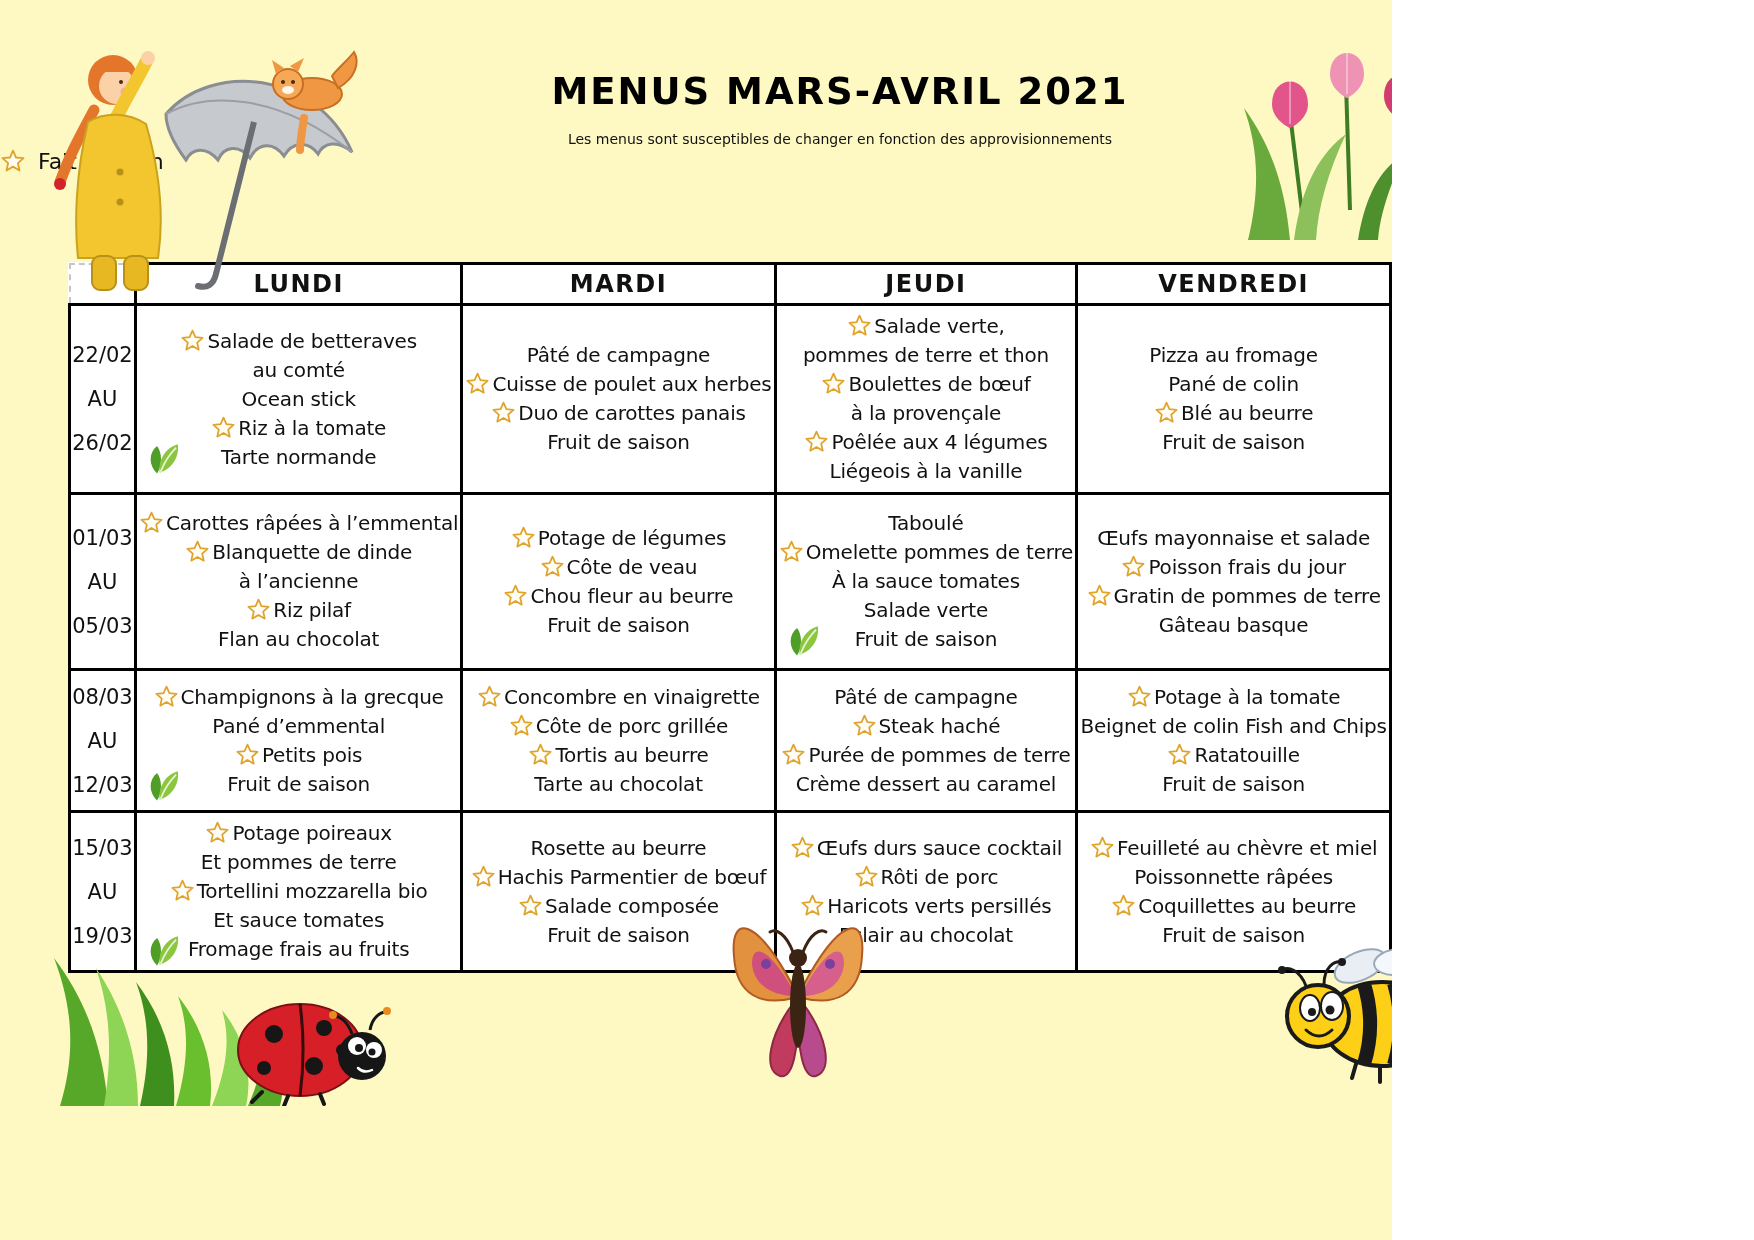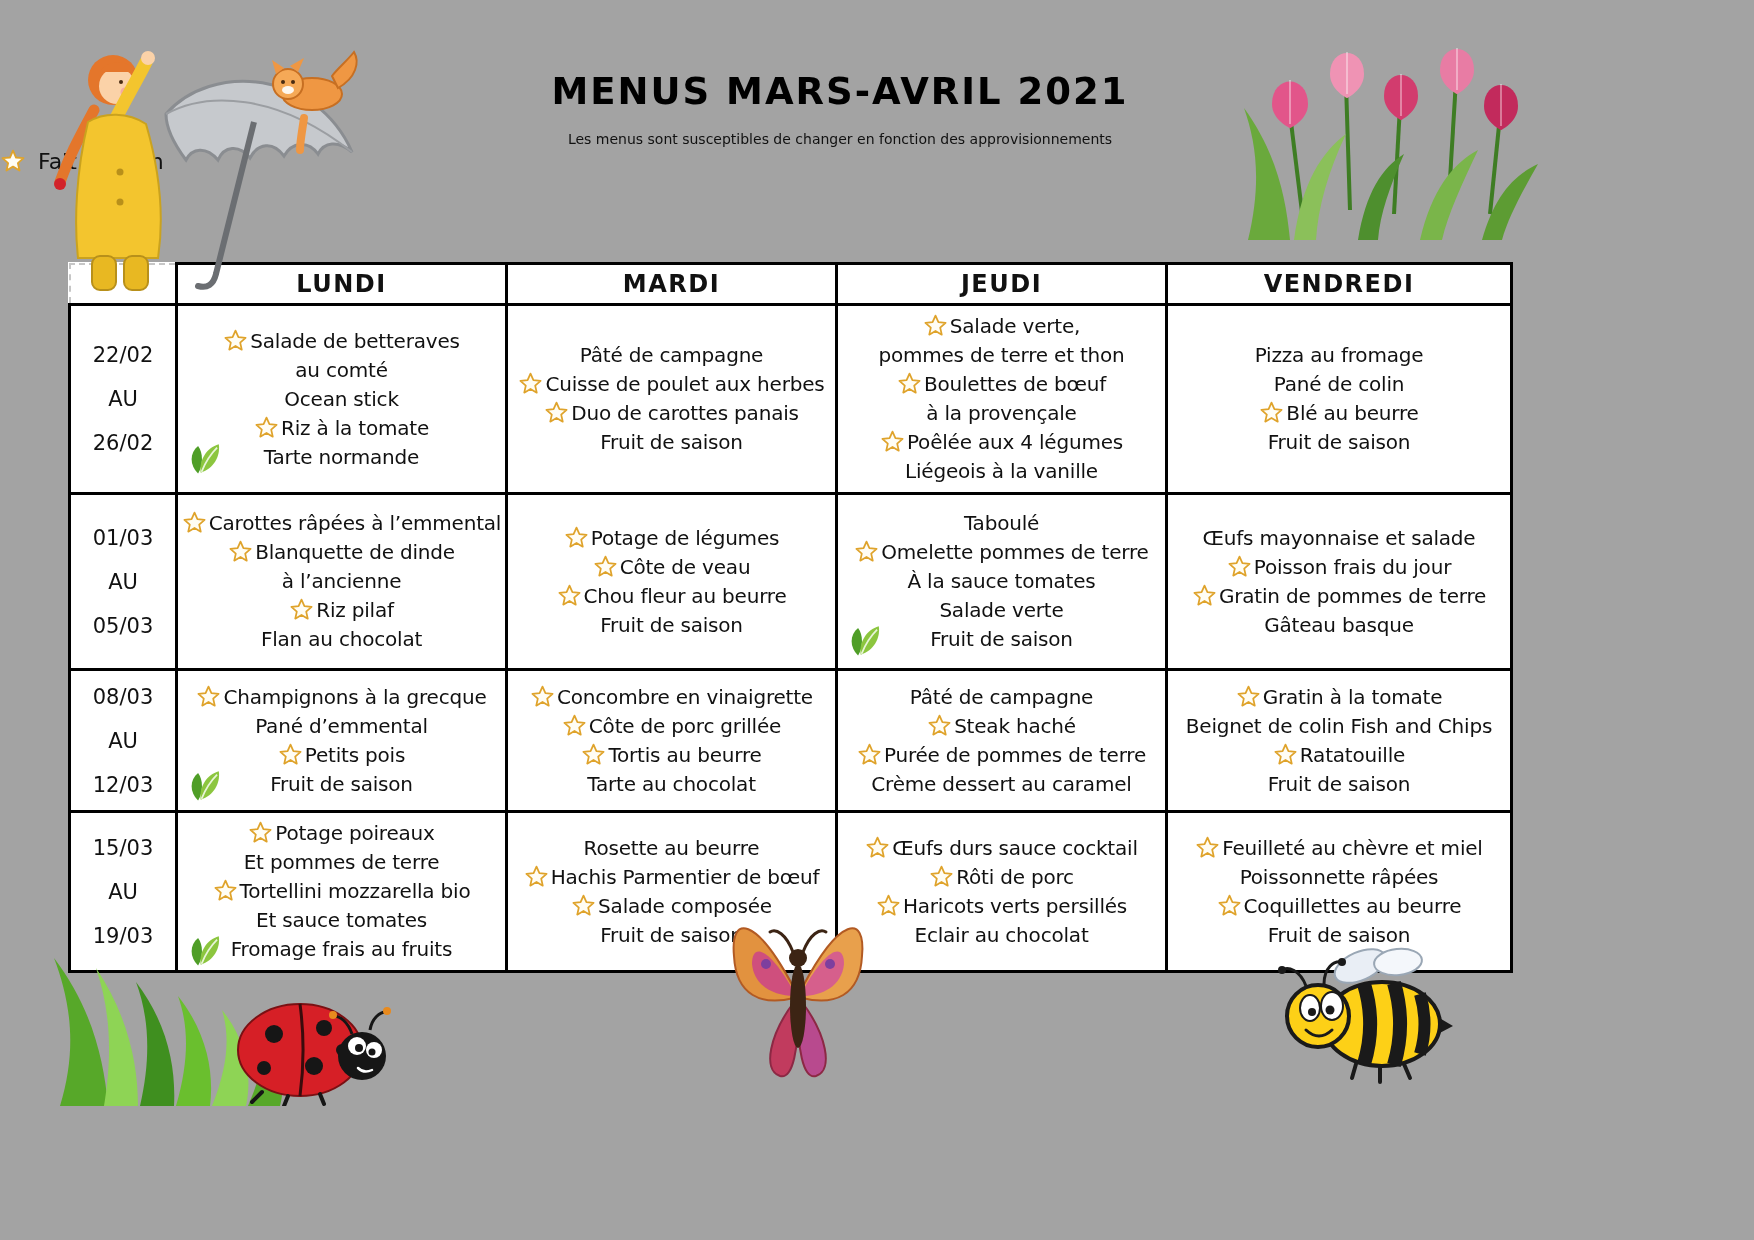--- a/index.html
+++ b/index.html
@@ -1,16 +1,16 @@
 <!DOCTYPE html>
 <html><head>
 <meta charset="utf-8">
 <style>
   html,body{margin:0;padding:0;background:#ffffff;}
-  .page{position:relative;width:1754px;height:1240px;background:#a3a3a3;overflow:hidden;
+  .page{position:relative;width:1392px;height:1240px;background:#fef9c3;overflow:hidden;
         font-family:"DejaVu Sans","Liberation Sans",sans-serif;color:#111;}
   
   .header{position:absolute;left:0;top:70px;width:1680px;text-align:center;z-index:1;}
   .title{font-size:37px;font-weight:bold;letter-spacing:2px;color:#000;}
   .subtitle{margin-top:18px;font-size:14px;color:#111;}
   .legend{margin-top:1px;display:flex;flex-direction:row;align-items:center;gap:4px;}
   .legend-row{display:flex;align-items:center;gap:12px;font-size:22px;}
   
   .menu-table{position:absolute;left:68px;top:256px;border-collapse:collapse;table-layout:fixed;
               background:#fff;z-index:2;margin-top:6px;}
@@ -223,21 +223,21 @@
                 <polygon points="12,2.5 14.8,8.8 21.7,9.4 16.5,14 18,20.8 12,17.2 6,20.8 7.5,14 2.3,9.4 9.2,8.8" fill="#FFFDF4" stroke="#DFA32B" stroke-width="1.7" stroke-linejoin="round"></polygon>
               </svg><span>Steak haché</span></div>
             <div class="menu-line"><svg class="star-icon" viewBox="0 0 24 24" width="25" height="25">
                 <polygon points="12,2.5 14.8,8.8 21.7,9.4 16.5,14 18,20.8 12,17.2 6,20.8 7.5,14 2.3,9.4 9.2,8.8" fill="#FFFDF4" stroke="#DFA32B" stroke-width="1.7" stroke-linejoin="round"></polygon>
               </svg><span>Purée de pommes de terre</span></div>
             <div class="menu-line"><span>Crème dessert au caramel</span></div>
           </td>
           <td class="menu-cell">
             <div class="menu-line"><svg class="star-icon" viewBox="0 0 24 24" width="25" height="25">
                 <polygon points="12,2.5 14.8,8.8 21.7,9.4 16.5,14 18,20.8 12,17.2 6,20.8 7.5,14 2.3,9.4 9.2,8.8" fill="#FFFDF4" stroke="#DFA32B" stroke-width="1.7" stroke-linejoin="round"></polygon>
-              </svg><span>Gratin à la tomate</span></div>
+              </svg><span>Potage à la tomate</span></div>
             <div class="menu-line"><span>Beignet de colin Fish and Chips</span></div>
             <div class="menu-line"><svg class="star-icon" viewBox="0 0 24 24" width="25" height="25">
                 <polygon points="12,2.5 14.8,8.8 21.7,9.4 16.5,14 18,20.8 12,17.2 6,20.8 7.5,14 2.3,9.4 9.2,8.8" fill="#FFFDF4" stroke="#DFA32B" stroke-width="1.7" stroke-linejoin="round"></polygon>
               </svg><span>Ratatouille</span></div>
             <div class="menu-line"><span>Fruit de saison</span></div>
           </td>
         </tr>
         <tr class="r4">
           <td class="date-cell">
             <div class="date-stack">

